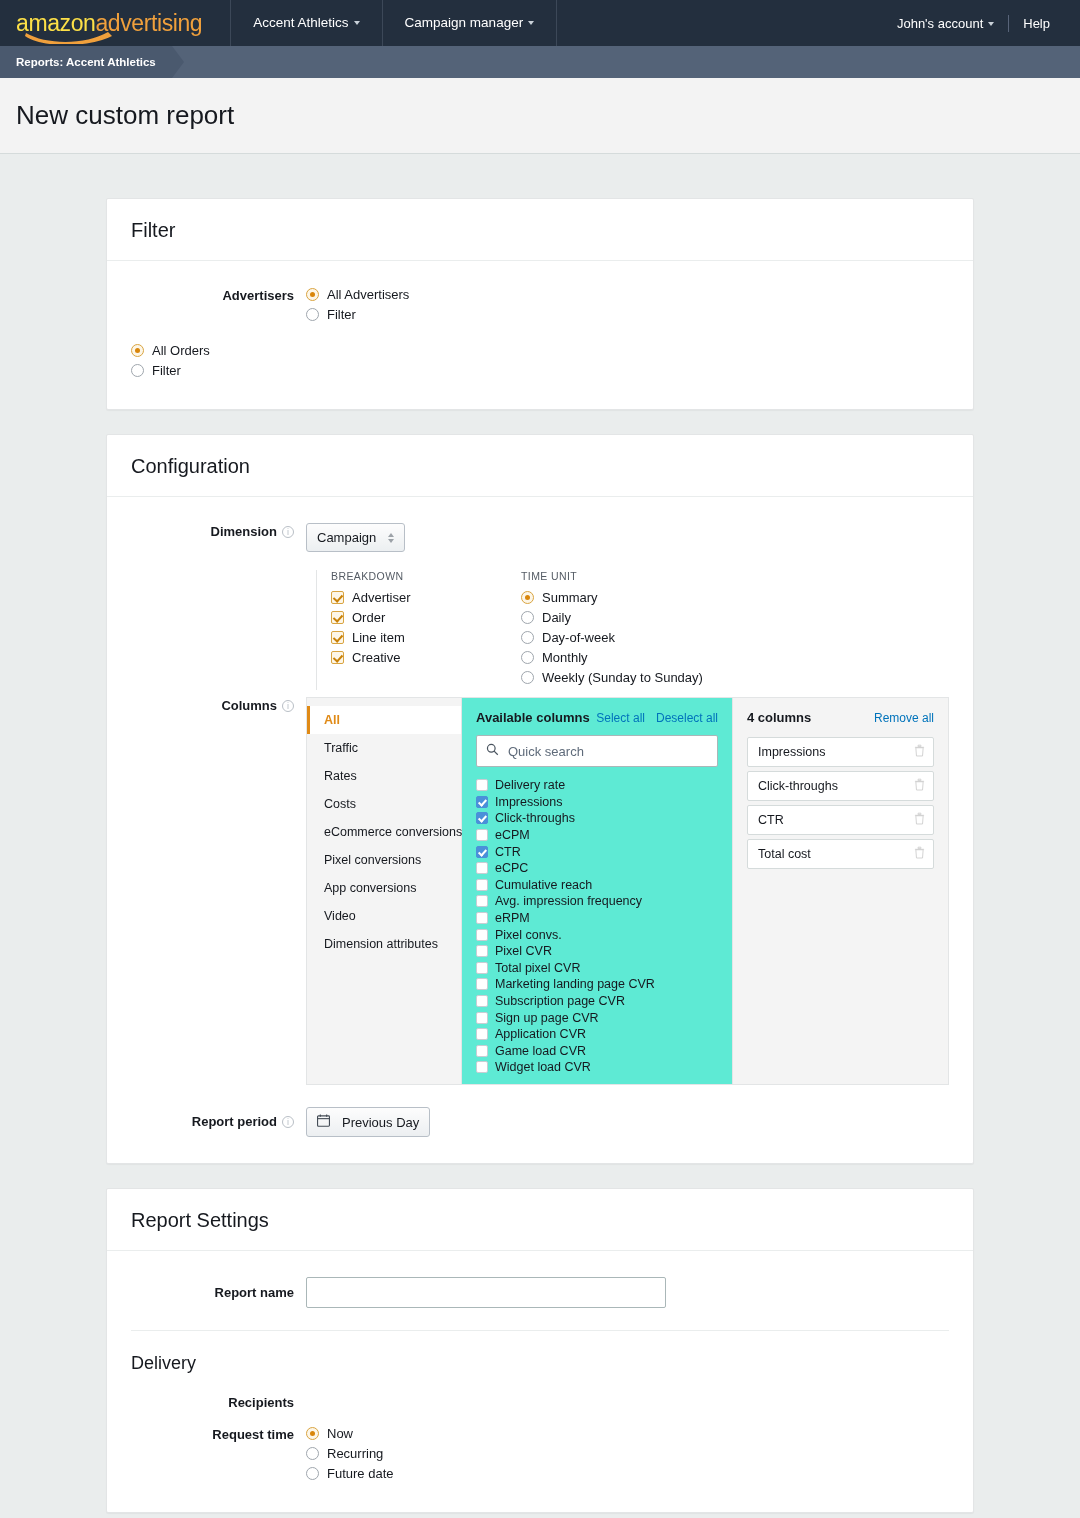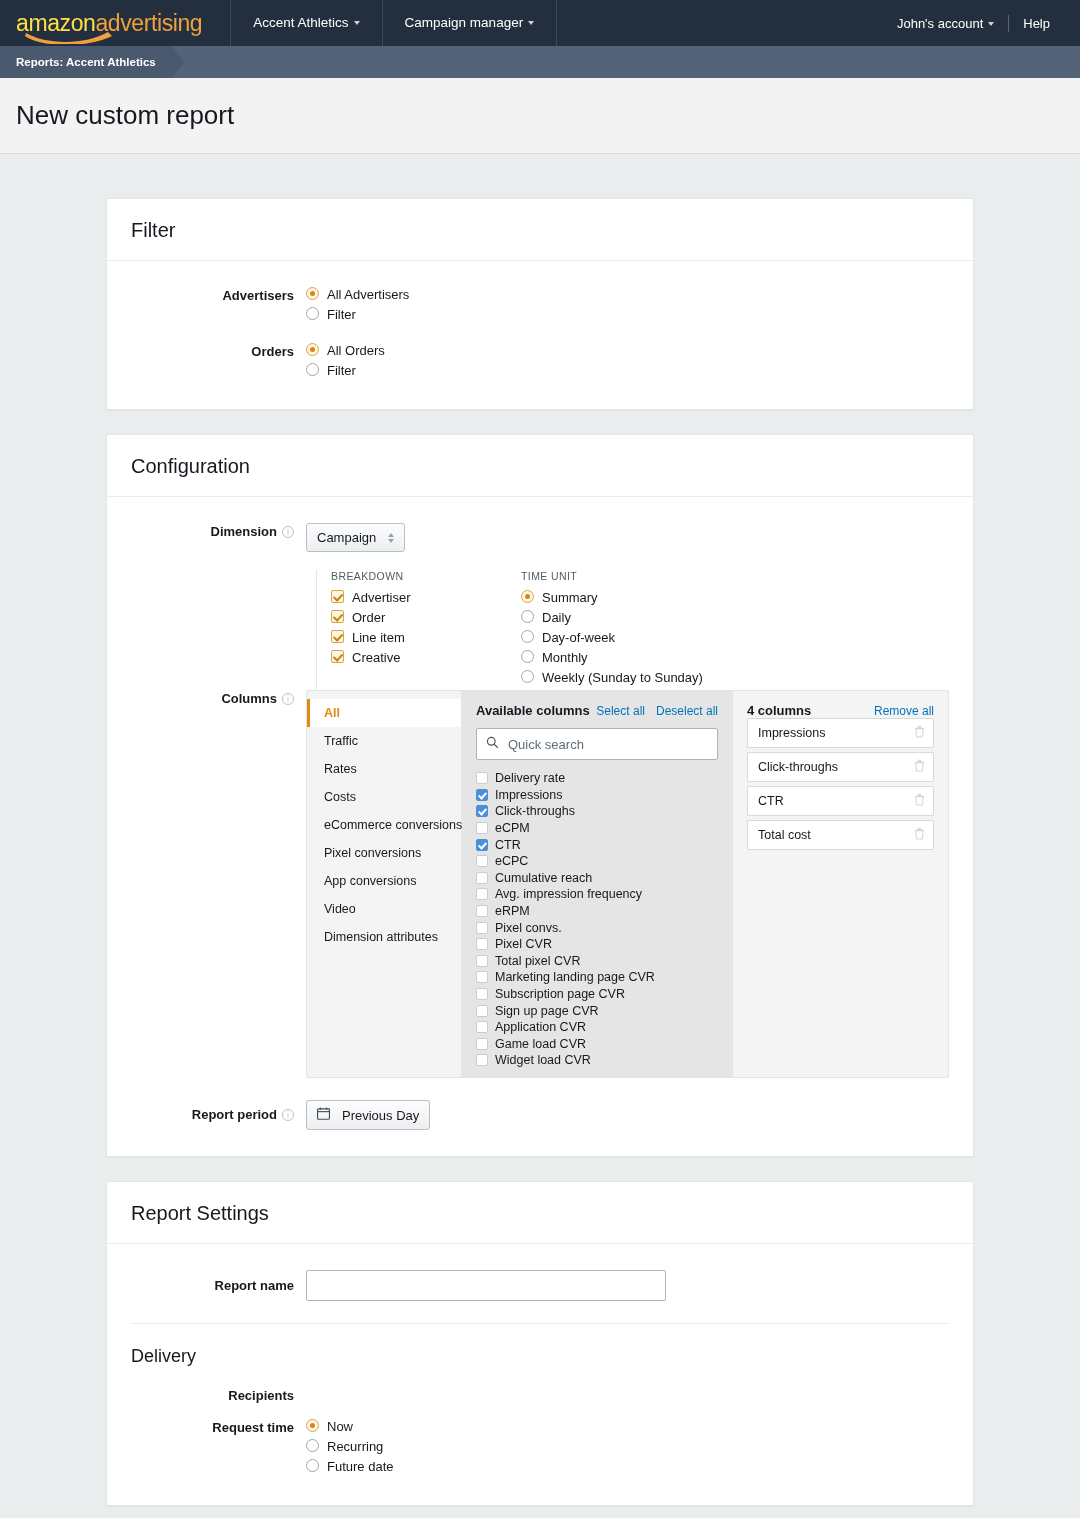--- a/index.html
+++ b/index.html
@@ -155,20 +155,21 @@
     text-align: center;
     font-weight: normal;
     margin-left: 5px;
     vertical-align: 1px;
     cursor: pointer;
   }
 
   
   .opt {
     display: flex;
+    align-items: center;
     margin-bottom: 5px;
     font-size: 13px;
     cursor: pointer;
   }
   .radio {
     width: 13px; height: 13px;
     border-radius: 50%;
     border: 1px solid #9fa6ad;
     background: #ffffff;
     margin-right: 8px;
@@ -275,21 +276,21 @@
     color: #545b64;
     margin-bottom: 8px;
   }
 
   
   .colwrap {
     display: flex;
     border: 1px solid #e3e5e6;
     height: 388px;
     overflow: hidden;
-    background: #e5e5e5;
+    background: #5eead4;
   }
   .col-cats {
     width: 155px;
     background: #f4f4f4;
     border-right: 1px solid #e3e5e6;
     padding-top: 8px;
     flex: 0 0 155px;
   }
   .cat {
     font-size: 12.5px;
@@ -353,21 +354,21 @@
   .col-sel {
     width: 215px;
     flex: 0 0 215px;
     background: #f4f4f4;
     padding: 12px 14px;
   }
   .sel-head {
     display: flex;
     align-items: baseline;
     justify-content: space-between;
-    margin-bottom: 0;
+    margin-bottom: 12px;
   }
   .sel-head .t { font-size: 13px; font-weight: bold; }
   .chip {
     display: flex;
     align-items: center;
     justify-content: space-between;
     background: #ffffff;
     border: 1px solid #d5dbdb;
     border-radius: 2px;
     padding: 6px 8px 6px 10px;
@@ -445,21 +446,20 @@
             <span class="opt-label">All Advertisers</span>
           </div>
           <div class="opt">
             <span class="radio"></span>
             <span class="opt-label">Filter</span>
           </div>
         </div>
       </div>
 
       <div class="frow" style="margin-bottom:0;">
-        <div class="flabel">Orders</div>
         <div class="fctl">
           <div class="opt">
             <span class="radio on"></span>
             <span class="opt-label">All Orders</span>
           </div>
           <div class="opt">
             <span class="radio"></span>
             <span class="opt-label">Filter</span>
           </div>
         </div>
@@ -467,21 +467,21 @@
 
     </div>
   </div>
 
   <div class="card">
     <div class="card-head">
       <h2>Configuration</h2>
     </div>
     <div class="card-body">
 
-      <div class="frow" style="margin-bottom:0;">
+      <div class="frow" style="margin-bottom:7px;">
         <div class="flabel">
           <span>Dimension</span><span class="info-icon">i</span>
         </div>
         <div class="fctl">
           <div class="btn-grey">
             <span>Campaign</span>
             <span class="updown">
                 <i class="u"></i>
                 <i class="d"></i>
               </span>

